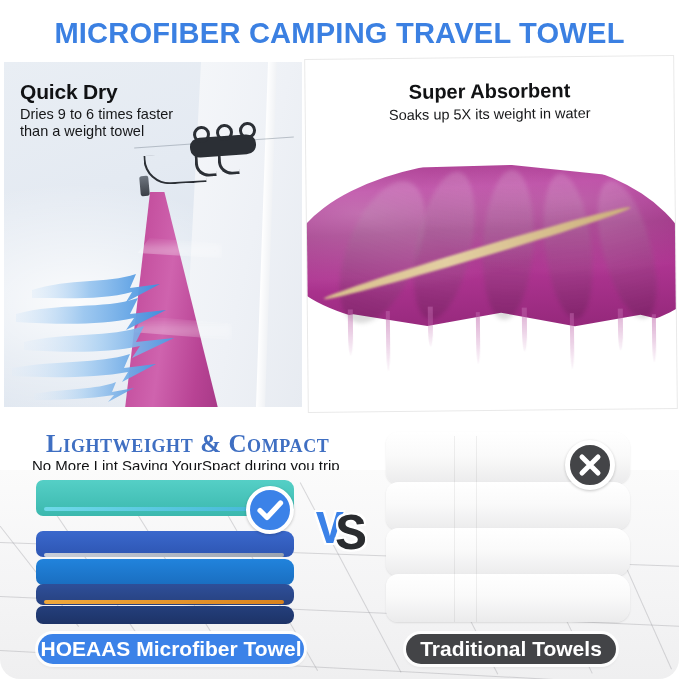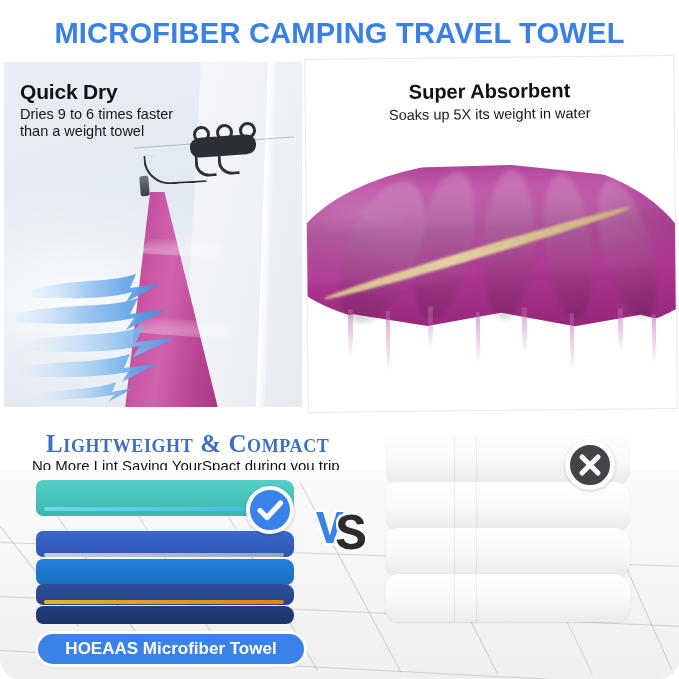--- a/index.html
+++ b/index.html
@@ -323,21 +323,21 @@
     text-shadow: -2px 0 0 #fff, 2px 0 0 #fff, 0 -2px 0 #fff, 0 2px 0 #fff,
                  -2px -2px 0 #fff, 2px 2px 0 #fff, 2px -2px 0 #fff, -2px 2px 0 #fff;
   }
 
   
   .pill {
     position: absolute;
     height: 30px;
     border-radius: 16px;
     display: flex; align-items: center; justify-content: center;
-    font-size: 17px; font-weight: bold; color: #ffffff;
+    font-size: 21px; font-weight: bold; color: #ffffff;
     box-shadow: 0 0 0 3px rgba(255,255,255,0.92), 0 2px 4px rgba(0,0,0,0.16);
     white-space: nowrap;
   }
   .pill-blue { left: 38px; top: 634px; width: 266px; background: #3b82e8; }
   .pill-dark { left: 406px; top: 634px; width: 210px; background: #434447; }
 </style>
 </head>
 <body>
 
 <div id="page">
@@ -461,14 +461,15 @@
 
   <div class="x-badge">
     <svg class="badge-glyph" viewBox="0 0 40 40">
       <path d="M12,12 L28,28 M28,12 L12,28" stroke="#ffffff" stroke-width="5" fill="none" stroke-linecap="round"></path>
     </svg>
   </div>
 
   <div class="vs"><span class="v">V</span><span class="s">S</span></div>
 
   <div class="pill pill-blue">HOEAAS Microfiber Towel</div>
+  <div class="pill pill-dark">Traditional Towels</div>
 
 </div>
 
 </body></html>

